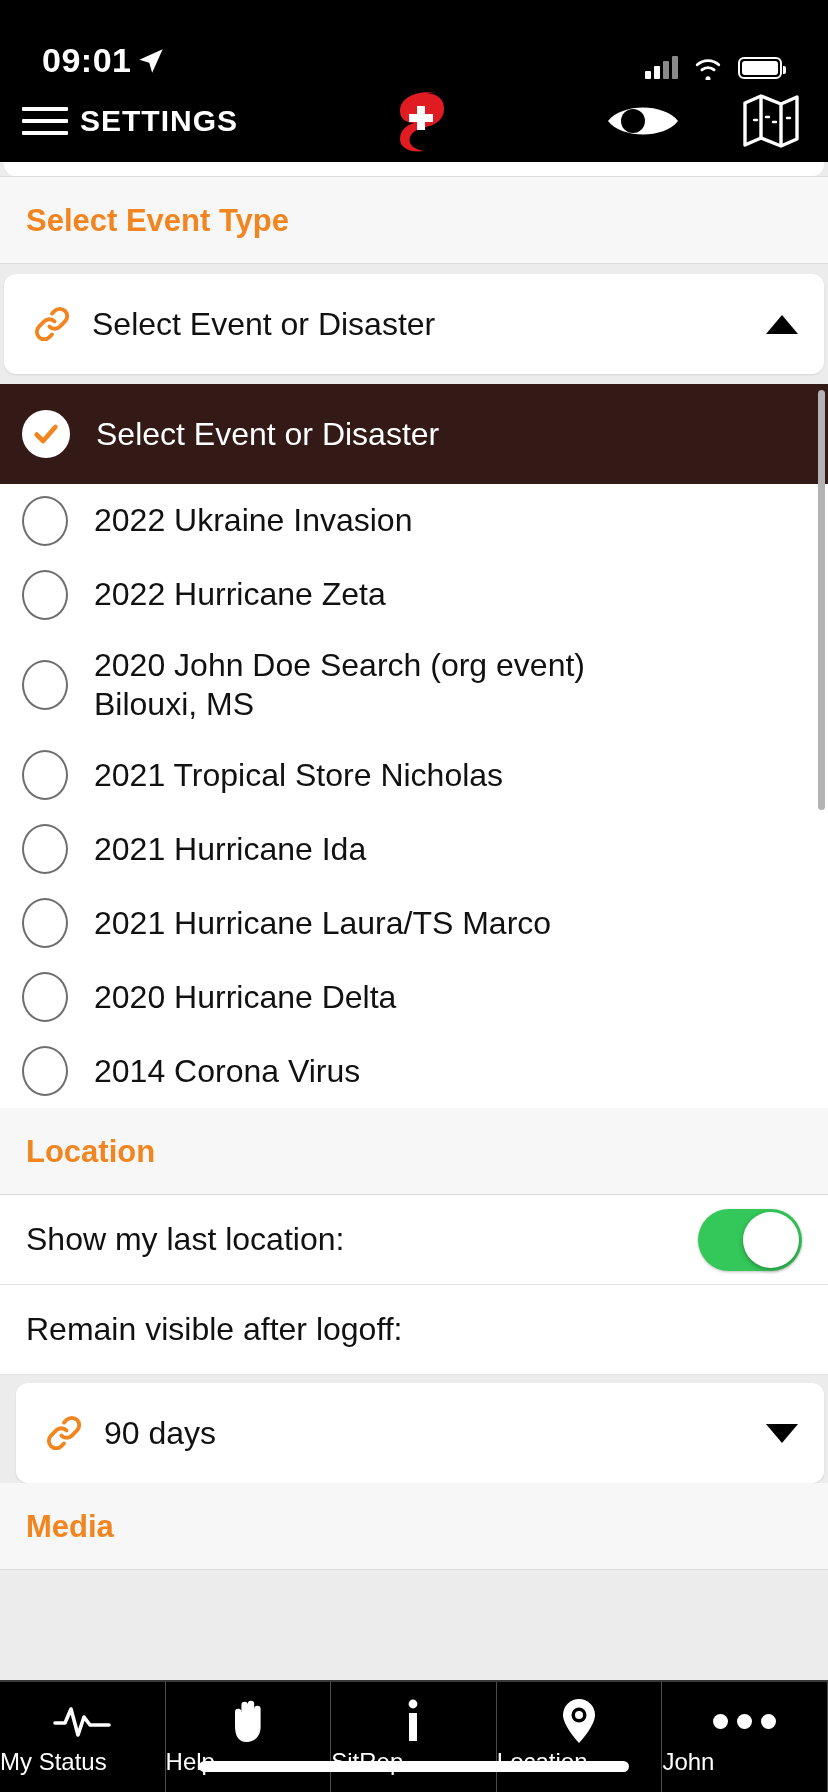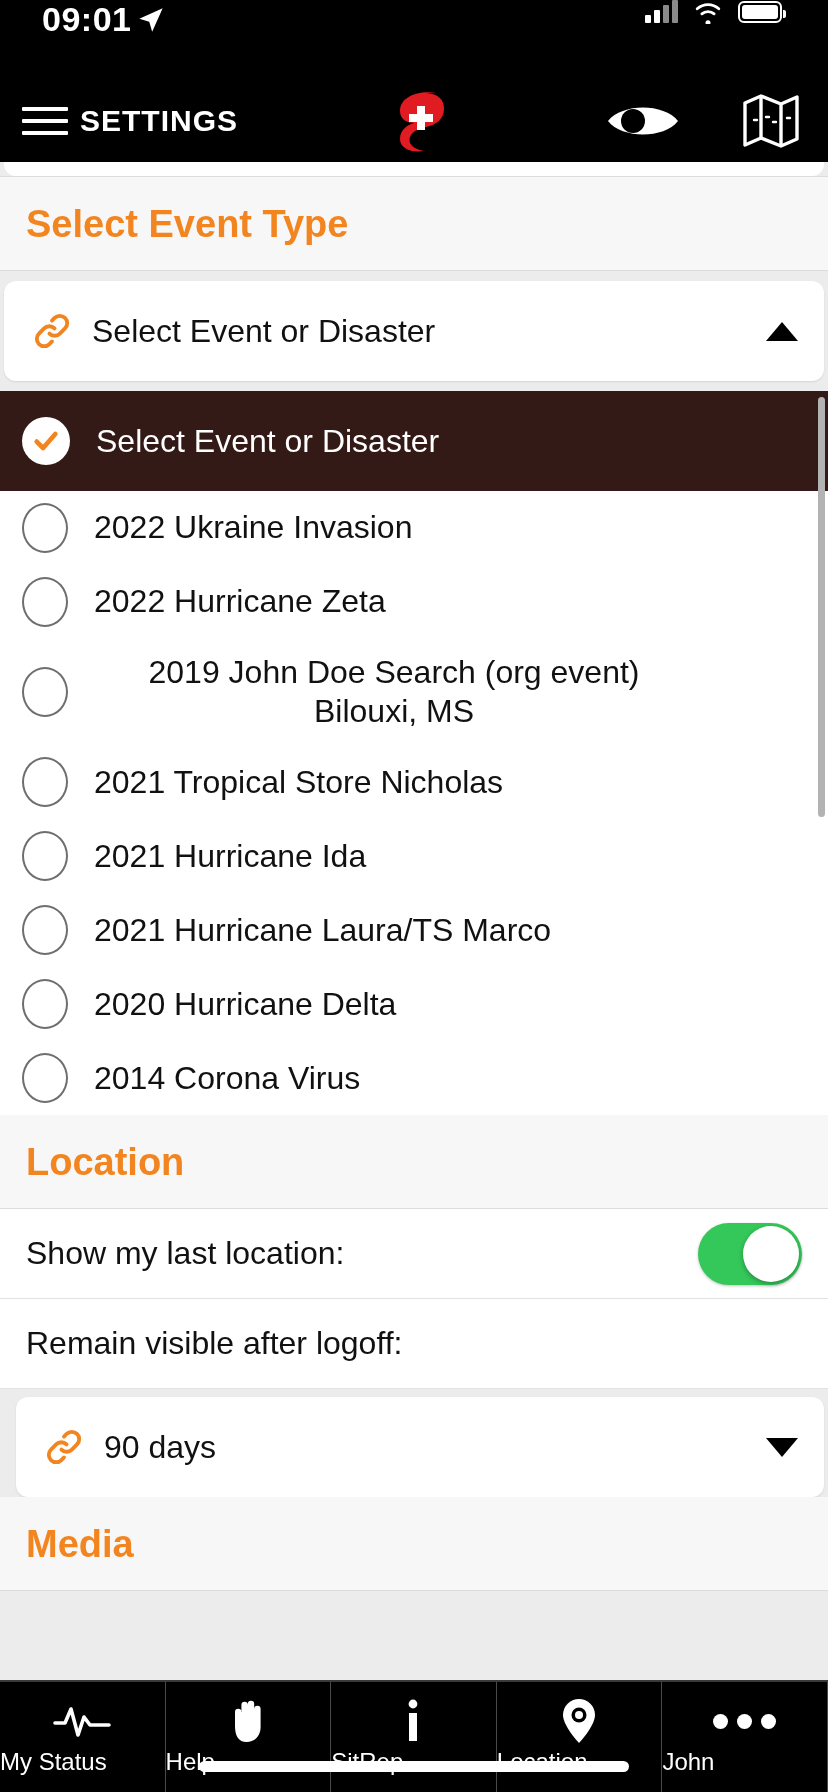--- a/index.html
+++ b/index.html
@@ -7,21 +7,21 @@
     width:828px; height:1792px;
     font-family:"Liberation Sans", sans-serif;
     background:#000;
     overflow:hidden;
   }
   .phone { position:relative; width:828px; height:1792px; background:#e9e9e9; }
 
   
   .statusbar {
     height:80px; background:#000; color:#fff;
-    display:flex; align-items:flex-start; justify-content:space-between;
+    display:flex; align-items:flex-end; justify-content:space-between;
     padding:0 46px 0 42px;
   }
   .sb-time { font-size:34px; font-weight:bold; letter-spacing:.5px; display:flex; align-items:center; gap:6px; }
   .sb-right { display:flex; align-items:center; gap:14px; }
   .bars { display:flex; align-items:flex-end; gap:3px; height:22px; }
   .bars i { width:6px; background:#fff; border-radius:1px; display:block; }
   .bars i:nth-child(1){ height:8px; }
   .bars i:nth-child(2){ height:13px; }
   .bars i:nth-child(3){ height:18px; background:#8a8a8a; }
   .bars i:nth-child(4){ height:23px; background:#8a8a8a; }
@@ -39,21 +39,21 @@
   .hamburger span { display:block; height:4px; background:#fff; border-radius:1px; }
   .nav-title { font-size:30px; font-weight:bold; letter-spacing:1px; margin-left:12px; }
   .nav-logo { position:absolute; left:50%; transform:translateX(-50%); top:50%; margin-top:-32px; width:80px; height:64px; }
   .nav-right { margin-left:auto; display:flex; align-items:center; gap:62px; }
 
   
   .content { position:absolute; top:162px; bottom:112px; left:0; right:0; background:#ececec; overflow:hidden; }
 
   .section-head {
     background:#f7f7f7; padding:26px 26px 24px 26px;
-    color:#f2851f; font-size:38px; font-weight:bold;
+    color:#f2851f; font-size:31px; font-weight:bold;
     border-bottom:1px solid #dcdcdc;
   }
   .section-head.top { border-top:1px solid #dcdcdc; }
 
   .card { background:#fff; margin:10px 4px; border-radius:12px; box-shadow:0 1px 2px rgba(0,0,0,.10); }
   .card.flush { margin:0 4px; }
 
   .select-row { display:flex; align-items:center; padding:28px 26px; min-height:96px; }
   .select-row .lbl { font-size:32px; color:#111; margin-left:18px; }
   .caret { margin-left:auto; width:0; height:0; border-left:16px solid transparent; border-right:16px solid transparent; }
@@ -74,21 +74,21 @@
   .opt-selected .txt { font-size:32px; margin-left:26px; }
 
   .opt {
     display:flex; align-items:center; padding:0 26px 0 22px;
     min-height:74px; background:#fff;
   }
   .opt .radio {
     width:46px; height:50px; border:2px solid #6e6e6e; border-radius:50%;
     flex:0 0 46px; background:#fff;
   }
-  .opt .txt { font-size:32px; color:#111; margin-left:26px; line-height:1.22; padding:14px 0; max-width:600px;text-align:center; }
+  .opt .txt { font-size:32px; color:#111; margin-left:26px; line-height:1.22; padding:14px 0; max-width:600px; }
 
   .scrollbar { position:absolute; right:3px; top:6px; width:7px; height:420px; background:#b3b3b3; border-radius:4px; }
 
   
   .row {
     background:#fff; display:flex; align-items:center;
     padding:0 26px; min-height:90px; border-bottom:1px solid #e2e2e2;
   }
   .row .lbl { font-size:32px; color:#111; }
   .toggle {
@@ -207,21 +207,21 @@
       <div class="opt">
         <span class="radio"></span>
         <span class="txt">2022 Ukraine Invasion</span>
       </div>
       <div class="opt">
         <span class="radio"></span>
         <span class="txt">2022 Hurricane Zeta</span>
       </div>
       <div class="opt">
         <span class="radio"></span>
-        <span class="txt">2019 John Doe Search (org event) Bilouxi, MS</span>
+        <span class="txt">2020 John Doe Search (org event) Bilouxi, MS</span>
       </div>
       <div class="opt">
         <span class="radio"></span>
         <span class="txt">2021 Tropical Store Nicholas</span>
       </div>
       <div class="opt">
         <span class="radio"></span>
         <span class="txt">2021 Hurricane Ida</span>
       </div>
       <div class="opt">

